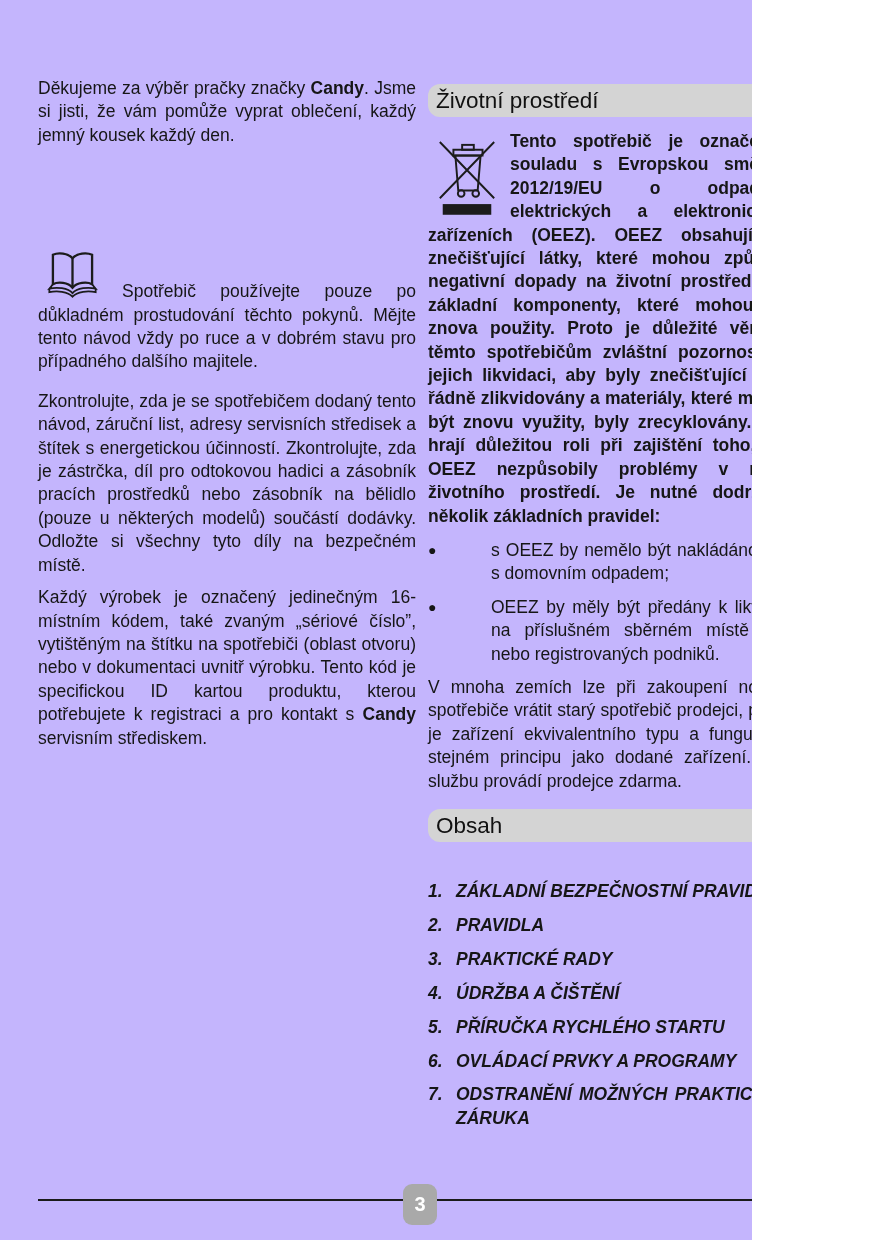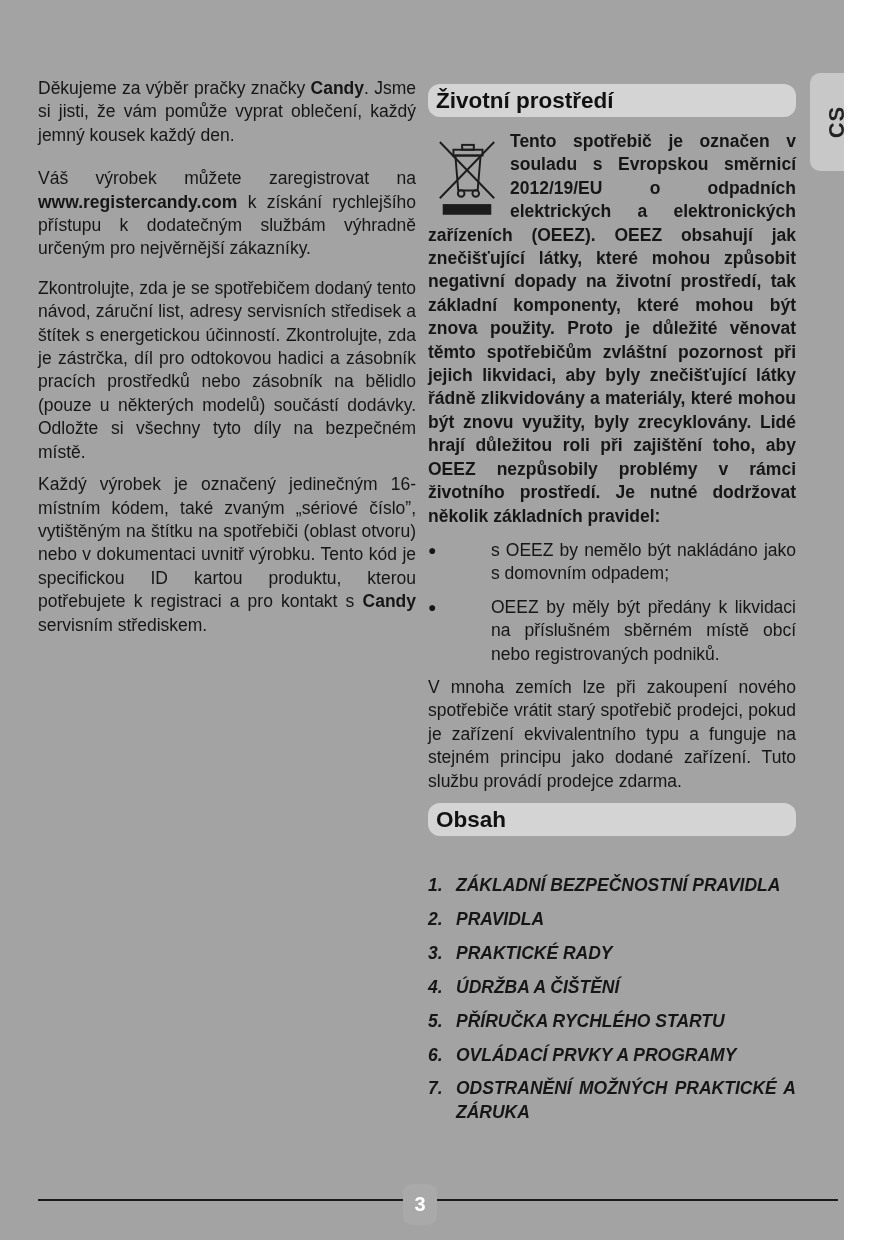--- a/index.html
+++ b/index.html
@@ -1,45 +1,45 @@
 <!DOCTYPE html>
 <html lang="cs"><head>
 <meta charset="utf-8">
 <style>
   html,body { margin:0; padding:0; background:#ffffff; }
   body {
     width:875px; height:1240px;
     font-family:"Liberation Sans", sans-serif;
     color:#161616;
   }
-  .page { position:relative; width:844px; height:1240px; background:#a3a3a3; overflow:hidden; }
+  .page { position:relative; width:752px; height:1240px; background:#c4b5fd; overflow:hidden; }
 
   .col { position:absolute; text-align:justify; font-size:17.5px; line-height:23.4px; }
   .col-left  { left:38px;  top:77px; width:378px; }
   .col-right { left:428px; top:84px; width:368px; }
 
   .col p { margin:0 0 20px 0; }
   .col b { font-weight:bold; }
 
   
   .p2 { margin-bottom:16px !important; }
   .p3 { margin-bottom:0 !important; }
   .book-para { position:relative; margin-top:133px !important; text-indent:84px; margin-bottom:16px !important; }
   .book-icon { position:absolute; left:6px; top:-33px; width:57px; height:53px; }
   .p5 { margin-bottom:9px !important; }
 
   
   .section-bar {
     background:#d4d4d4; border-radius:12px;
     height:33px; line-height:33px;
-    font-size:22.5px; font-weight:bold; color:#111;
+    font-size:22.5px; font-weight:normal; color:#111;
     padding-left:8px; text-align:left;
   }
   .bar-env { margin-bottom:13px; }
-  .bar-contents { margin-top:10px; margin-bottom:38px; }
+  .bar-contents { margin-top:16px; margin-bottom:38px; }
 
   
   .weee-para { margin-bottom:11px !important;font-weight:bold; }
   .weee-icon { float:left; width:66px; height:84px; margin:2px 10px 6px 6px; }
 
   
   .bullet-item { display:flex; margin:0 0 10px 0; }
   .bullet-marker { width:18px; flex-shrink:0; font-size:14px; text-align:left; }
   .bullet-text { flex:1; text-align:justify;margin-left:45px; }
   .outro { margin-top:13px; margin-bottom:0 !important; }
@@ -74,23 +74,31 @@
   svg .thin { fill:none; stroke:#1c1c1c; stroke-width:2; }
 </style>
 </head>
 <body>
 
 <div class="page">
 
   <div class="col col-left">
     <p><span>Děkujeme za výběr pračky značky </span><b>Candy</b><span>. Jsme si jisti, že vám pomůže vyprat oblečení, každý jemný kousek každý den.</span></p>
 
-    <p class="p2"><span>Váš výrobek můžete zaregistrovat na </span><b>www.registercandy.com</b><span> k získání rychlejšího přístupu k dodatečným službám výhradně určeným pro nejvěrnější zákazníky.</span></p>
 
 
+    <p class="book-para">
+      <svg class="book-icon" viewBox="0 0 64 58" aria-hidden="true">
+        <path class="ln" d="M32 12 C27 6 16 5 10 8 L10 41 C16 38 27 39 32 45 C37 39 48 38 54 41 L54 8 C48 5 37 6 32 12 Z"></path>
+        <path class="ln" d="M32 12 L32 45"></path>
+        <path class="thin" d="M10 41 L6 46 C14 44 27 45 32 51 C37 45 50 44 58 46 L54 41"></path>
+        <path class="thin" d="M6 46 L6 50 C14 48 27 49 32 55 C37 49 50 48 58 50 L58 46"></path>
+      </svg>
+      <span>Spotřebič používejte pouze po důkladném prostudování těchto pokynů. Mějte tento návod vždy po ruce a v dobrém stavu pro případného dalšího majitele.</span>
+    </p>
 
     <p class="p5"><span>Zkontrolujte, zda je se spotřebičem dodaný tento návod, záruční list, adresy servisních středisek a štítek s energetickou účinností. Zkontrolujte, zda je zástrčka, díl pro odtokovou hadici a zásobník pracích prostředků nebo zásobník na bělidlo (pouze u některých modelů) součástí dodávky. Odložte si všechny tyto díly na bezpečném místě.</span></p>
 
     <p><span>Každý výrobek je označený jedinečným 16-místním kódem, také zvaným „sériové číslo”, vytištěným na štítku na spotřebiči (oblast otvoru) nebo v dokumentaci uvnitř výrobku. Tento kód je specifickou ID kartou produktu, kterou potřebujete k registraci a pro kontakt s </span><b>Candy</b><span> servisním střediskem.</span></p>
   </div>
 
   <div class="col col-right">
     <div class="section-bar bar-env">Životní prostředí</div>
 
     <p class="weee-para">

